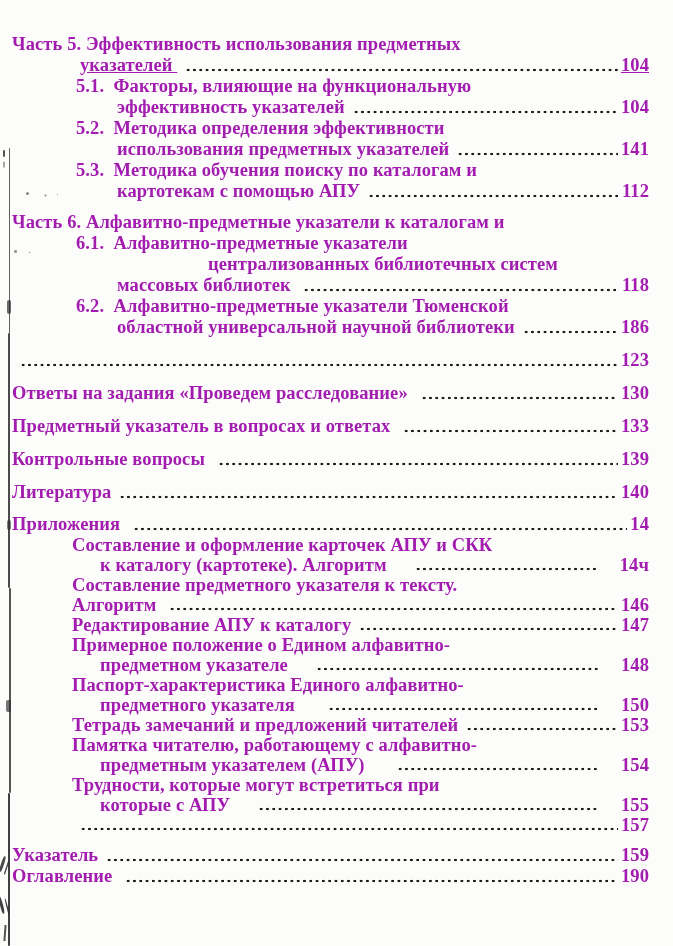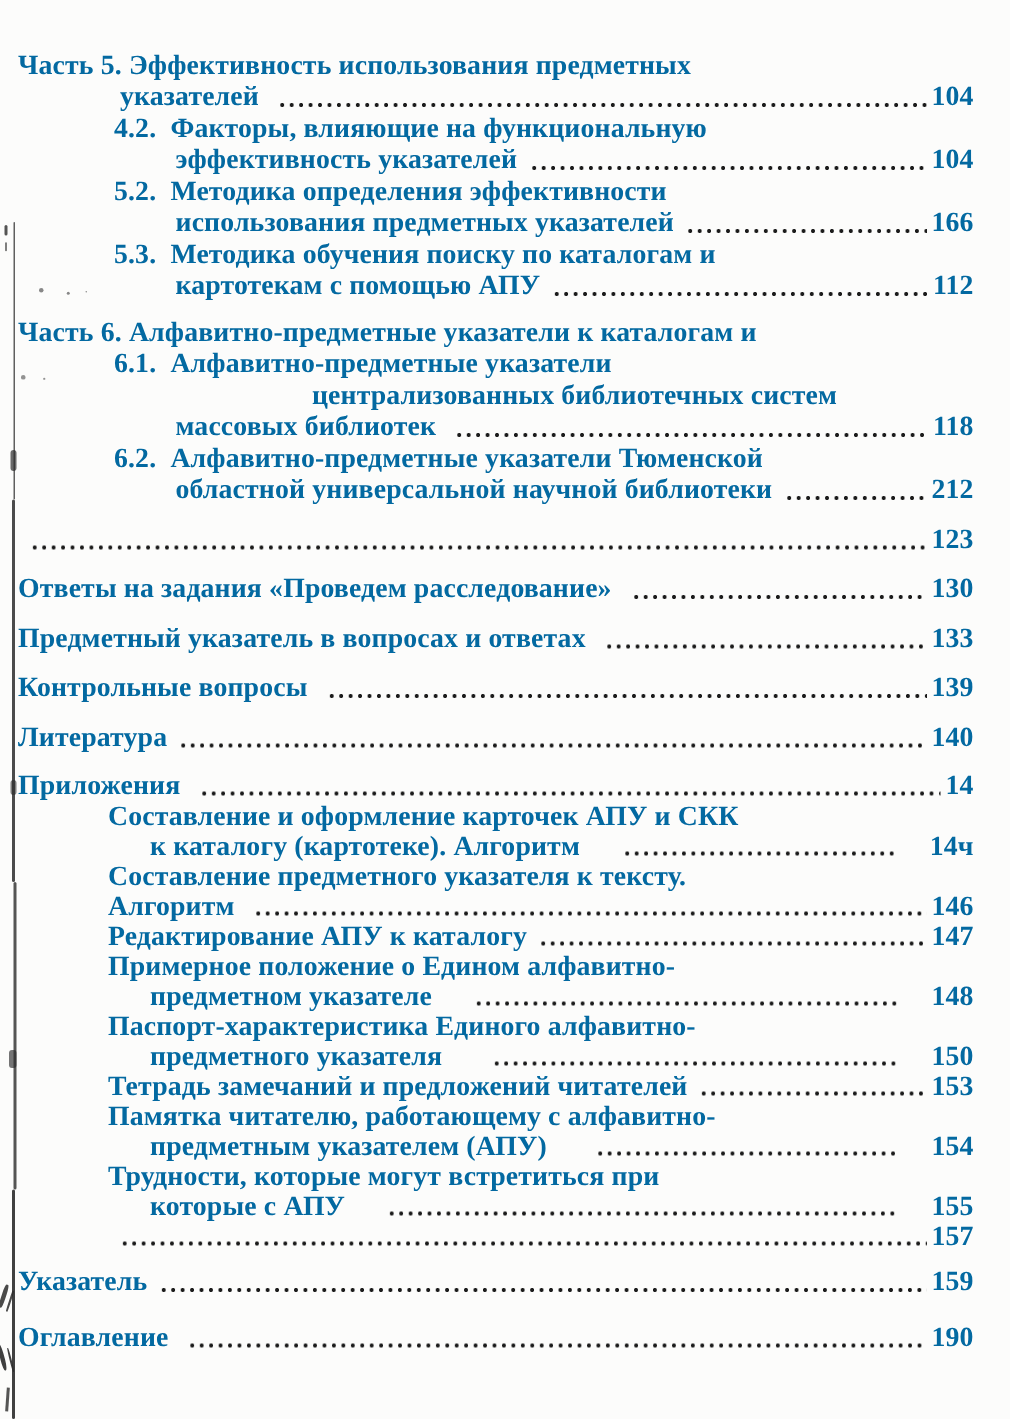--- a/index.html
+++ b/index.html
@@ -6,21 +6,21 @@
   body {
     width: 673px; height: 946px;
     background: #fcfcfb;
     overflow: hidden;
     font-family: "Liberation Serif", "DejaVu Serif", serif;
   }
   .page {
     position: relative;
     width: 673px; height: 946px;
     background: #fcfcfb;
-    color: #0369a1;
+    color: #a21caf;
   }
   
   .toc {
     position: absolute;
     left: 0; top: 0; right: 0;
     padding: 34px 24px 0 0;
     box-sizing: border-box;
   }
   .row {
     display: flex;
@@ -36,31 +36,31 @@
     flex: 1 1 auto;
     align-self: stretch;
     margin: 0 3px 0 7px;
     background-image: radial-gradient(circle, #1b1b1b 1.15px, rgba(0,0,0,0) 1.55px);
     background-size: 6.3px 4px;
     background-repeat: repeat-x;
     background-position: 1px calc(100% - 4px);
   }
   
   .ind-l0 { padding-left: 12px; }
-  .ind-l1 { padding-left: 80px; }
+  .ind-l1 { padding-left: 80px; text-decoration: underline; }
   .ind-l2 { padding-left: 76px; }
   .ind-l3 { padding-left: 117px; justify-content: center; }
   .ind-la { padding-left: 72px;  line-height: 20px; }
   .ind-lb { padding-left: 100px; line-height: 20px; gap: 20px; }
   
   .g-part  { margin-top: 10px; }
   .g-entry { margin-top: 12px; }
   .g-app   { margin-top: 11px; }
   .g-idx   { margin-top: 10px; }
-  .g-last  { margin-top: 16px; }
+  .g-last  { }
   
   .artifact { position: absolute; background: #2b2b2b; }
   .seg1 { left: 8.5px; top: 148px; width: 1.4px; height: 185px; opacity: .75; border-radius: 1px; }
   .seg2 { left: 8px;   top: 333px; width: 2px;   height: 255px; opacity: .85; border-radius: 1px; }
   .seg3 { left: 9px;   top: 588px; width: 1.5px; height: 205px; opacity: .8;  border-radius: 1px; }
   .seg4 { left: 8px;   top: 793px; width: 2.4px; height: 153px; opacity: .9;  border-radius: 1px; }
   .blob1 { left: 6.5px; top: 300px; width: 4px; height: 14px; opacity: .7; border-radius: 2px; }
   .blob2 { left: 6.5px; top: 520px; width: 4px; height: 10px; opacity: .6; border-radius: 2px; }
   .blob3 { left: 6px;   top: 700px; width: 4.5px; height: 12px; opacity: .65; border-radius: 2px; }
   .mark-semi { left: 3px; top: 150px; width: 2px; height: 7px; opacity: .8; border-radius: 1px;
@@ -97,34 +97,34 @@
   <div class="toc">
       <div class="row ind-l0">
         <span class="t">Часть 5. Эффективность использования предметных</span>
       </div>
       <div class="row ind-l1">
         <span class="t">указателей </span>
         <span class="dots"></span>
         <span class="pg">104</span>
       </div>
       <div class="row ind-l2">
-        <span class="t">4.2.  Факторы, влияющие на функциональную</span>
+        <span class="t">5.1.  Факторы, влияющие на функциональную</span>
       </div>
       <div class="row ind-l3">
         <span class="t">эффективность указателей</span>
         <span class="dots"></span>
         <span class="pg">104</span>
       </div>
       <div class="row ind-l2">
         <span class="t">5.2.  Методика определения эффективности</span>
       </div>
       <div class="row ind-l3">
         <span class="t">использования предметных указателей</span>
         <span class="dots"></span>
-        <span class="pg">166</span>
+        <span class="pg">141</span>
       </div>
       <div class="row ind-l2">
         <span class="t">5.3.  Методика обучения поиску по каталогам и</span>
       </div>
       <div class="row ind-l3">
         <span class="t">картотекам с помощью АПУ</span>
         <span class="dots"></span>
         <span class="pg">112</span>
       </div>
       <div class="row ind-l0 g-part">
@@ -140,21 +140,21 @@
         <span class="t">массовых библиотек </span>
         <span class="dots"></span>
         <span class="pg">118</span>
       </div>
       <div class="row ind-l2">
         <span class="t">6.2.  Алфавитно-предметные указатели Тюменской</span>
       </div>
       <div class="row ind-l3">
         <span class="t">областной универсальной научной библиотеки</span>
         <span class="dots"></span>
-        <span class="pg">212</span>
+        <span class="pg">186</span>
       </div>
       <div class="row ind-l0 g-entry">
         <span class="dots"></span>
         <span class="pg">123</span>
       </div>
       <div class="row ind-l0 g-entry">
         <span class="t">Ответы на задания «Проведем расследование» </span>
         <span class="dots"></span>
         <span class="pg">130</span>
       </div>

